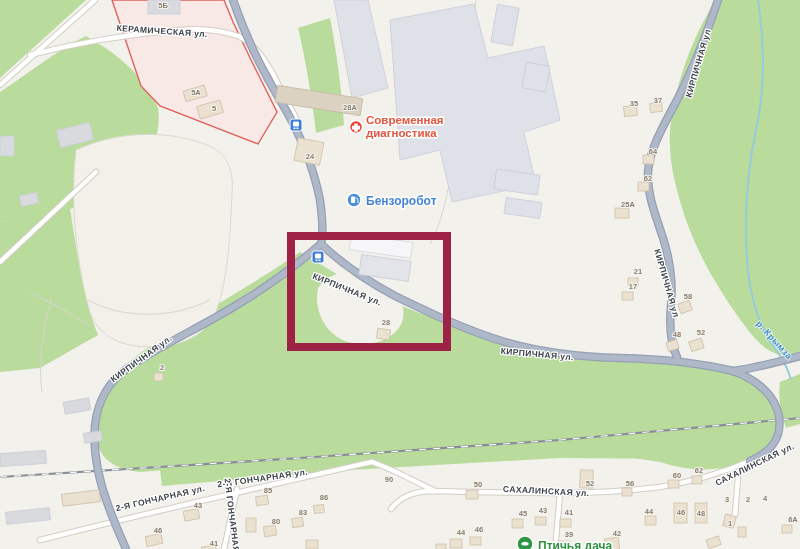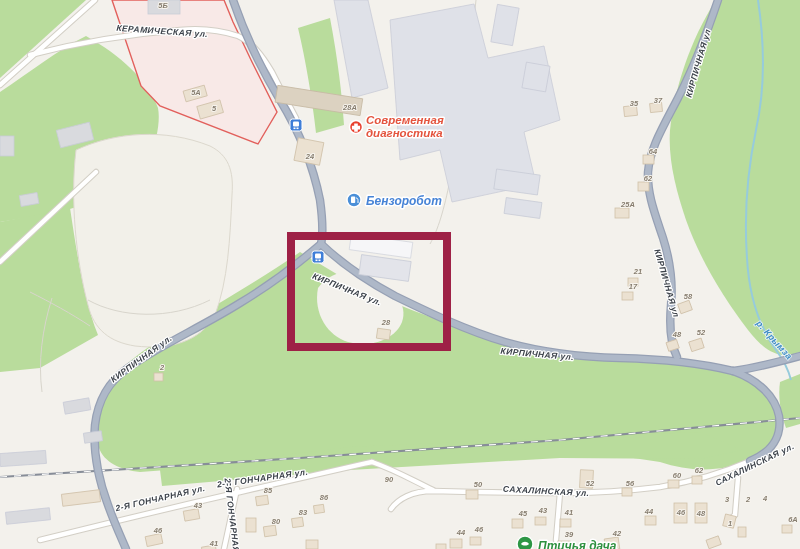--- a/index.html
+++ b/index.html
@@ -1,17 +1,17 @@
 <!DOCTYPE html>
 <html><head>
 <meta charset="utf-8">
 <style>
   html,body{margin:0;padding:0;background:#f3f1ec;}
   .map-wrap{position:relative;width:800px;height:549px;overflow:hidden;
-    font-family:"Liberation Sans",sans-serif;font-style:italic;}
+    font-family:"Liberation Sans",sans-serif;}
   svg{display:block;}
   text{font-family:"Liberation Sans",sans-serif;}
   .street-lbl{font-size:8.5px;font-weight:700;letter-spacing:.4px;fill:#3d434b;
     paint-order:stroke;stroke:#ffffff;stroke-width:2.4px;stroke-linejoin:round;}
   .bldg-lbl{font-size:7.5px;font-weight:700;fill:#877e70;
     paint-order:stroke;stroke:#f7f4ee;stroke-width:2px;stroke-linejoin:round;}
   .water-lbl{font-size:9px;font-weight:700;letter-spacing:.4px;fill:#3f8cc4;
     paint-order:stroke;stroke:#eaf4f7;stroke-width:1.6px;}
   .poi-red{font-size:11.5px;font-weight:700;fill:#e4543e;
     paint-order:stroke;stroke:#ffffff;stroke-width:3px;stroke-linejoin:round;}

